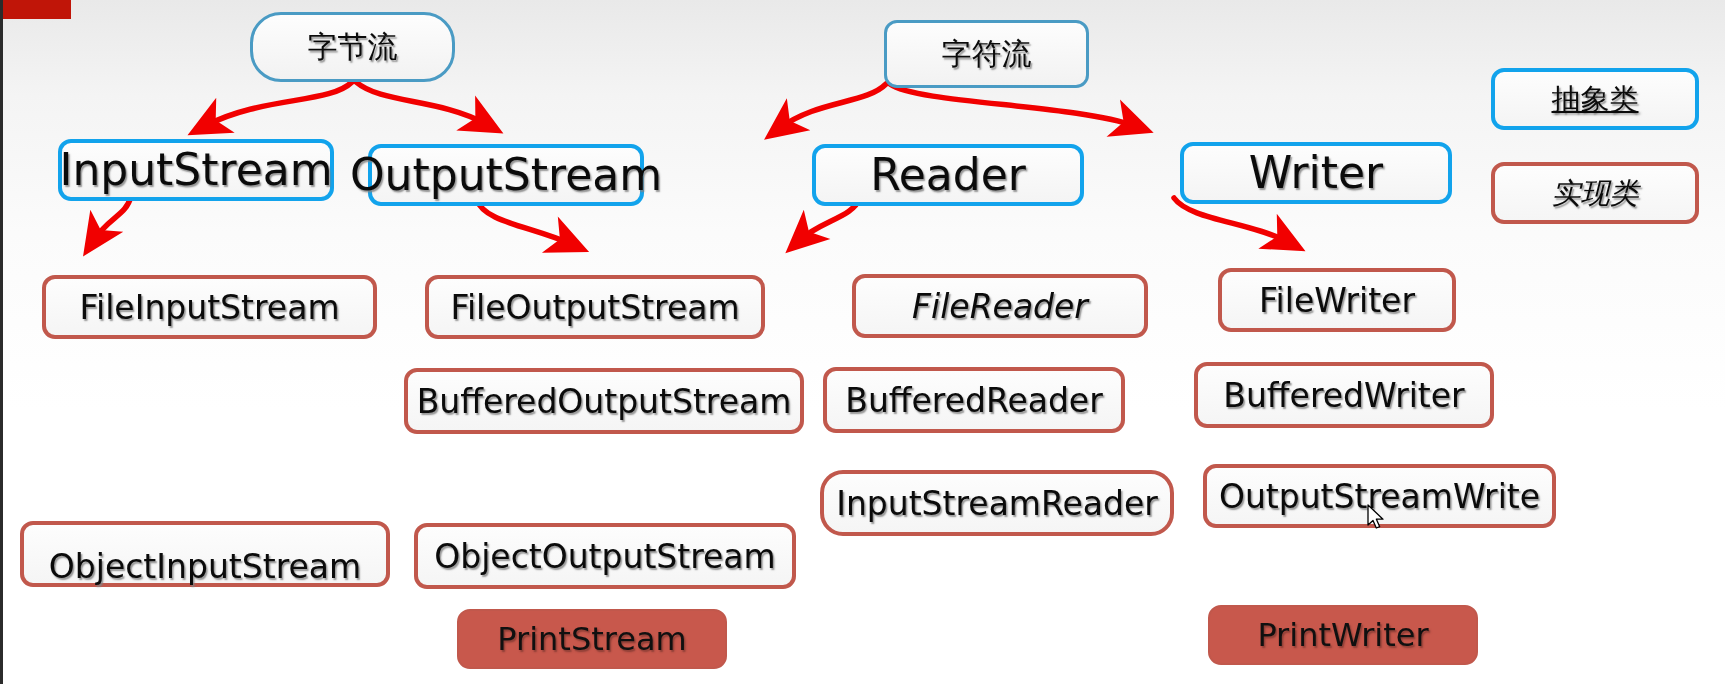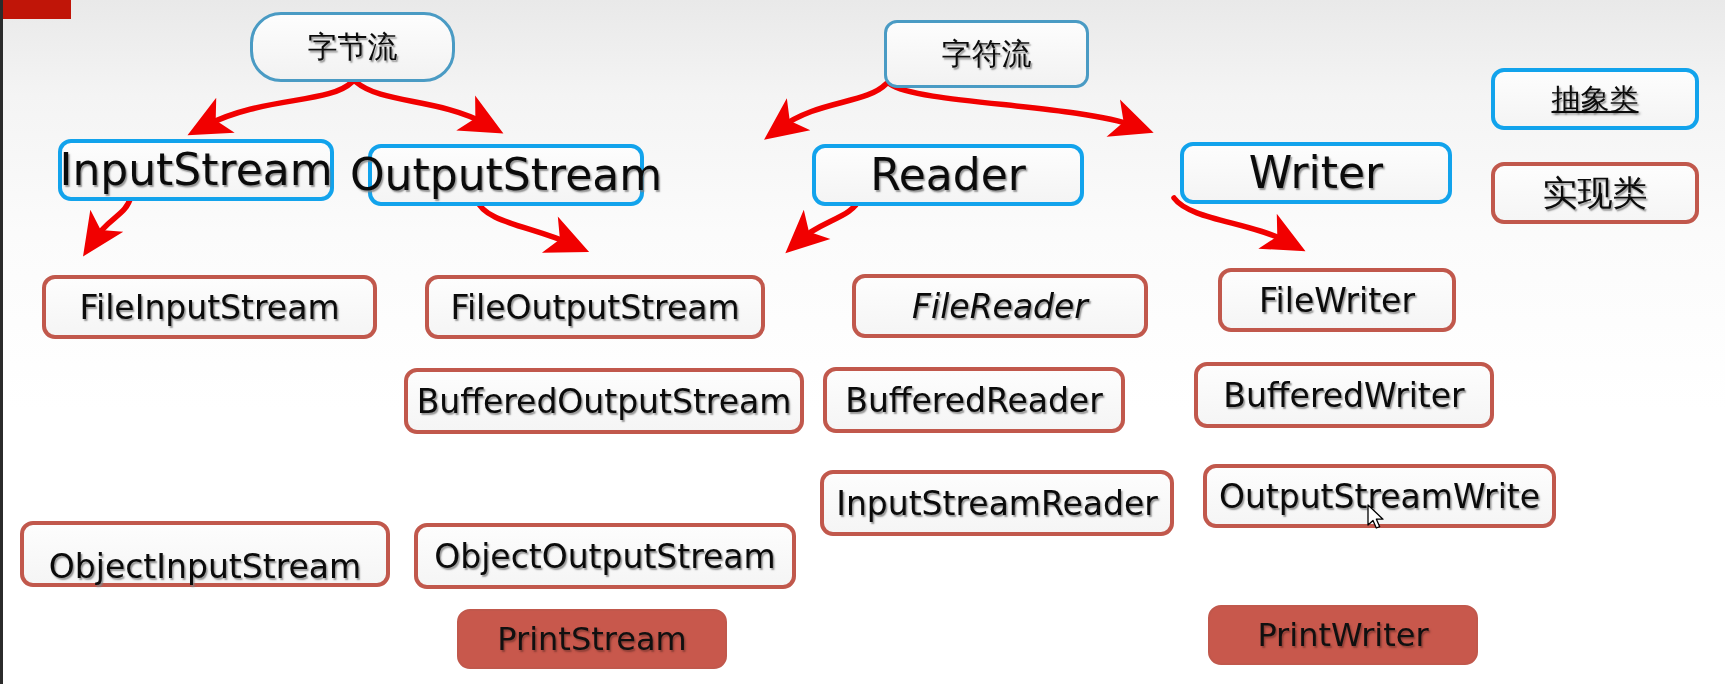--- a/index.html
+++ b/index.html
@@ -60,22 +60,23 @@
     color:#101010;
     text-shadow:1.5px 1.5px 1.8px rgba(90,40,35,.55);
   }
   .legend-abs{
     border:4px solid #12a3ec;
     font-size:29px;
     background:linear-gradient(180deg,#fdfdfd,#f4f4f4);
   }
   .legend-impl{
     border:4px solid #c1584c;
-    font-size:35px;
+    font-size:29px;
     background:linear-gradient(180deg,#fdfdfd,#f5f5f5);
+    font-style:italic;
   }
   .cursor{
     position:absolute;
     width:20px;height:28px;
     pointer-events:none;
   }
 </style>
 </head>
 <body>
 
@@ -138,21 +139,21 @@
   <div class="node n-impl" style="left:404px;top:368px;width:400px;height:66px;">
     <span>BufferedOutputStream</span>
   </div>
   <div class="node n-impl" style="left:823px;top:367px;width:302px;height:66px;align-items:center;">
     <span>BufferedReader</span>
   </div>
   <div class="node n-impl" style="left:1194px;top:362px;width:300px;height:66px;">
     <span>BufferedWriter</span>
   </div>
 
-  <div class="node n-impl" style="left:820px;top:470px;width:354px;height:66px;">
+  <div class="node n-impl" style="left:820px;top:470px;width:354px;height:66px;border-radius:23px;">
     <span>InputStreamReader</span>
   </div>
   <div class="node n-impl" style="left:1203px;top:464px;width:353px;height:64px;">
     <span>OutputStreamWrite</span>
   </div>
 
   <div class="node n-impl" style="left:20px;top:521px;width:370px;height:66px;align-items:flex-end;">
     <span>ObjectInputStream</span>
   </div>
   <div class="node n-solid" style="left:457px;top:609px;width:270px;height:60px;">

